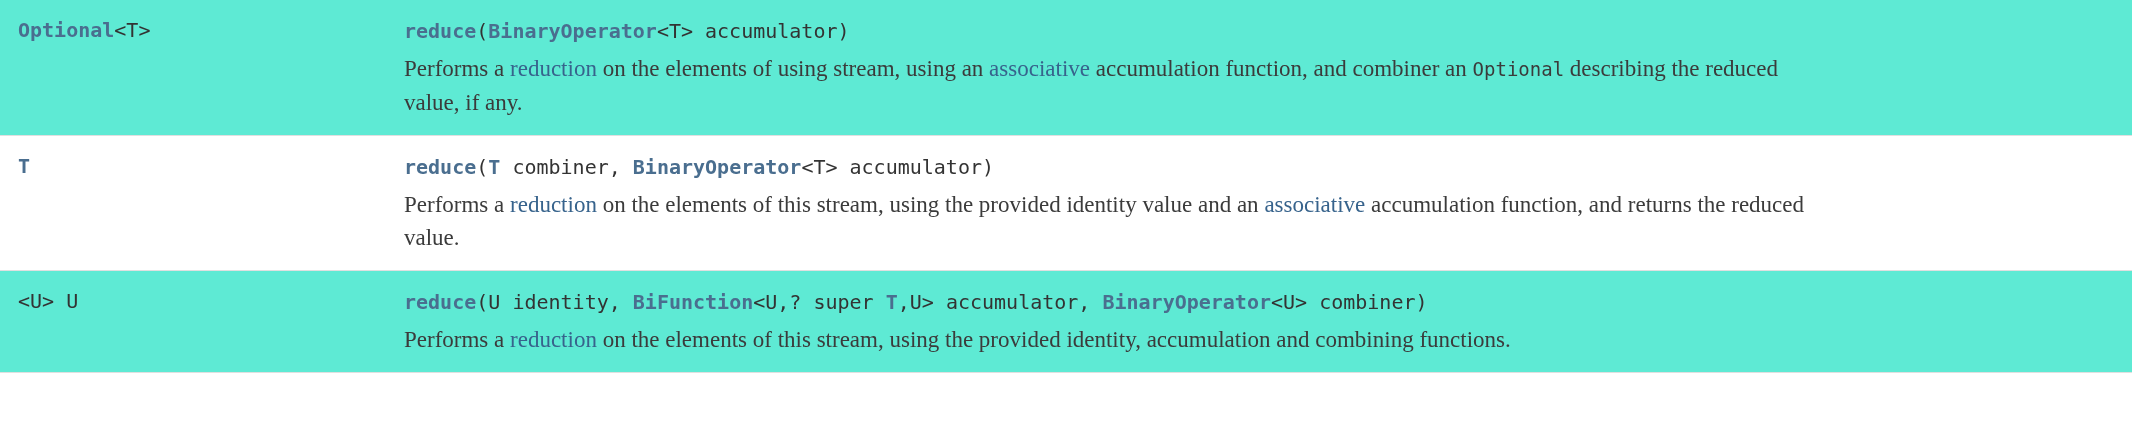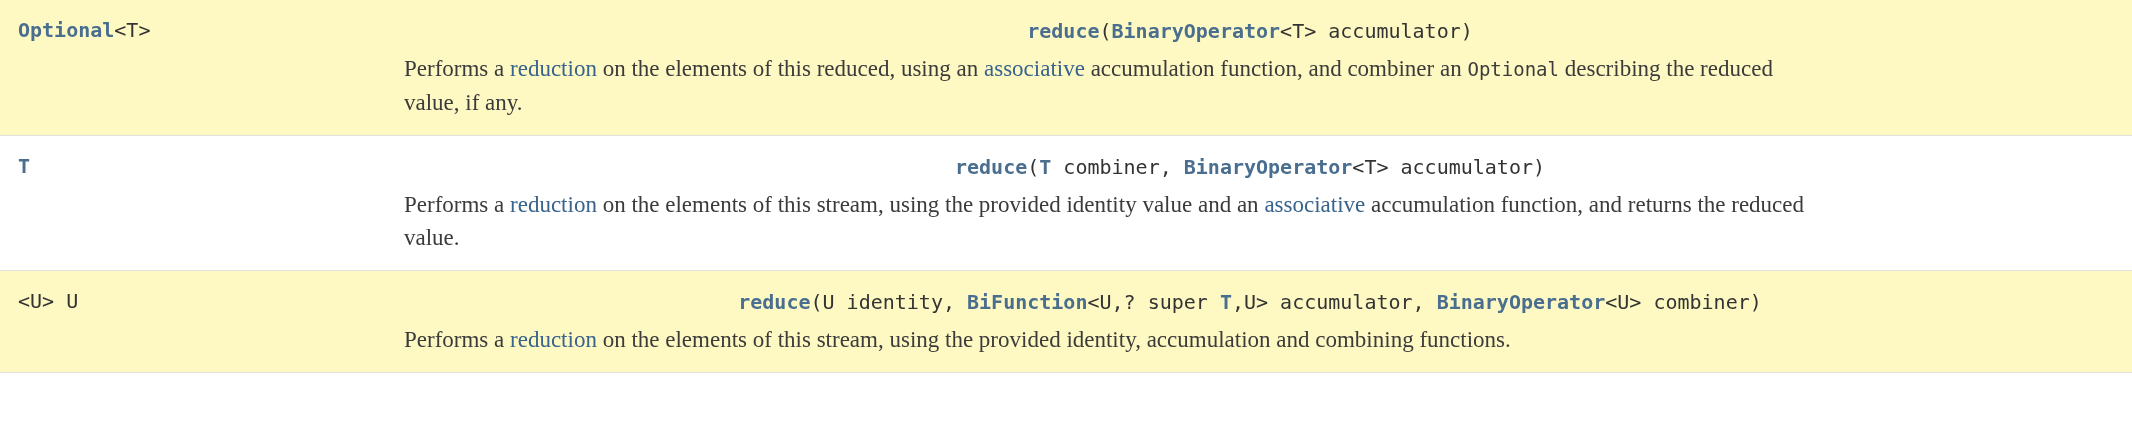--- a/index.html
+++ b/index.html
@@ -17,21 +17,21 @@
 
   .method-table {
     width: 2132px;
     border-collapse: collapse;
     table-layout: fixed;
   }
 
   .method-row {
     border-bottom: 1px solid #e0e0e0;
   }
-  .method-row.alt-row   { background: #fef9c3; margin-left: 44px; }
+  .method-row.alt-row   { background: #5eead4; margin-left: 44px; }
   .method-row.plain-row { background: #ffffff; }
 
   .col-return {
     width: 404px;
     vertical-align: top;
     padding: 16px 0 16px 18px;
     box-sizing: border-box;
   }
   .col-body {
     vertical-align: top;
@@ -55,21 +55,20 @@
     font-weight: normal;
   }
 
   .signature {
     font-family: "DejaVu Sans Mono", "Liberation Mono", monospace;
     font-size: 20px;
     line-height: 30px;
     color: #333333;
     white-space: nowrap;
     margin: 0 0 4px 0;
-    text-align: center;
   }
   .signature .mname {
     color: #4a6e8f;
     font-weight: bold;
   }
   .signature .tlink {
     color: #4a6e8f;
     font-weight: bold;
   }
   .signature .plain {
@@ -100,21 +99,21 @@
 <body>
 
 <table class="method-table">
   <tbody>
       <tr class="method-row alt-row">
         <td class="col-return">
           <div class="return-type"><span class="tlink">Optional</span><span class="tplain">&lt;T&gt;</span></div>
         </td>
         <td class="col-body">
           <div class="signature"><span class="mname">reduce</span><span class="plain">(</span><span class="tlink">BinaryOperator</span><span class="plain">&lt;T&gt; accumulator</span><span class="plain">)</span></div>
-          <div class="description"><span>Performs a </span><span class="dlink">reduction</span><span> on the elements of this reduced, using an </span><span class="dlink">associative</span><span> accumulation function, and combiner an </span><span class="mono">Optional</span><span> describing the reduced value, if any.</span></div>
+          <div class="description"><span>Performs a </span><span class="dlink">reduction</span><span> on the elements of using stream, using an </span><span class="dlink">associative</span><span> accumulation function, and combiner an </span><span class="mono">Optional</span><span> describing the reduced value, if any.</span></div>
         </td>
       </tr>
       <tr class="method-row plain-row">
         <td class="col-return">
           <div class="return-type"><span class="tlink">T</span></div>
         </td>
         <td class="col-body">
           <div class="signature"><span class="mname">reduce</span><span class="plain">(</span><span class="tlink">T</span><span class="plain"> combiner, </span><span class="tlink">BinaryOperator</span><span class="plain">&lt;T&gt; accumulator</span><span class="plain">)</span></div>
           <div class="description"><span>Performs a </span><span class="dlink">reduction</span><span> on the elements of this stream, using the provided identity value and an </span><span class="dlink">associative</span><span> accumulation function, and returns the reduced value.</span></div>
         </td>

